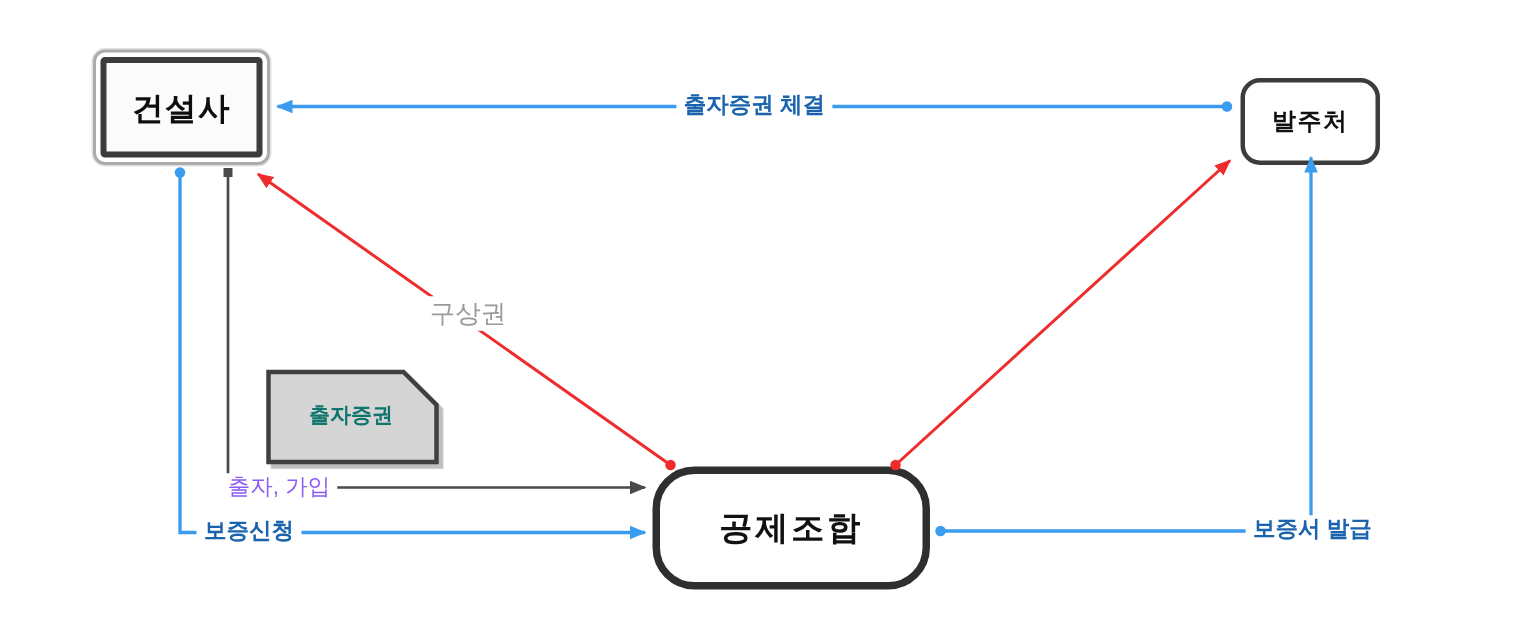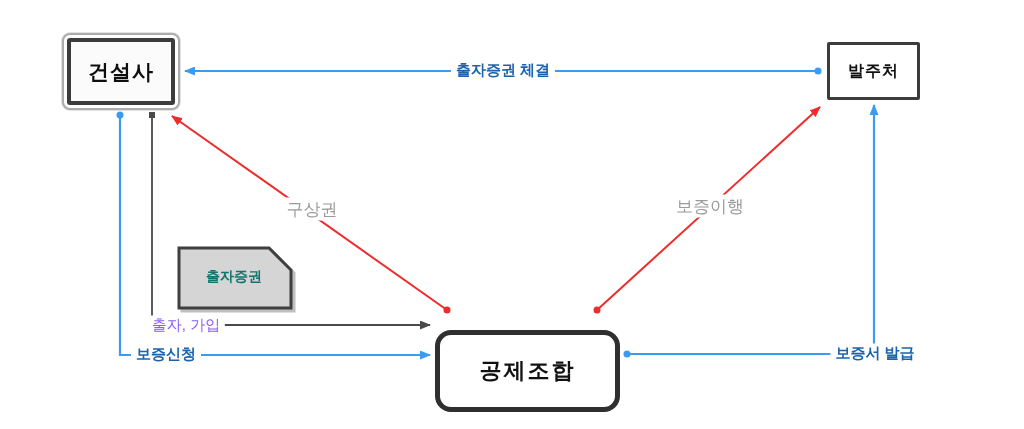--- a/index.html
+++ b/index.html
@@ -18,25 +18,25 @@
         background:#fff;color:#111;font-weight:bold;z-index:1;}
 
   .frame-outer{left:62px;top:33px;width:118px;height:77px;
         border:2px solid var(--frame-gray);border-radius:8px;background:#fff;
         padding:3px;display:flex;z-index:1;position:absolute;
         box-shadow:0 0 0 1px #e2e2e2;}
   .frame-inner{flex:1;border:4px solid #3C3C3C;border-radius:3px;background:#FBFBFB;
         display:flex;align-items:center;justify-content:center;
         font-weight:bold;font-size:21px;color:#0e0e0e;letter-spacing:1px;}
 
-  .client-box{left:827px;top:42px;width:93px;height:58px;
-        border:3px solid #3C3C3C;border-radius:2px;font-size:16px;letter-spacing:1px;}
+  .client-box{left:827px;top:52px;width:93px;height:58px;
+        border:3px solid #3C3C3C;border-radius:13px;font-size:16px;letter-spacing:1px;}
 
-  .association-box{left:435px;top:330px;width:185px;height:82px;
-        border:5px solid #2F2F2F;border-radius:16px;font-size:22px;letter-spacing:2px;}
+  .association-box{left:435px;top:311px;width:185px;height:82px;
+        border:5px solid #2F2F2F;border-radius:28px;font-size:22px;letter-spacing:2px;}
 
   .certificate{position:absolute;left:176px;top:245px;width:118px;height:66px;z-index:1;
         filter:drop-shadow(3px 3px 0px var(--certificate-shadow));}
   .certificate-label{position:absolute;left:178px;top:247px;width:112px;height:60px;
         display:flex;align-items:center;justify-content:center;
         font-weight:bold;font-size:14px;color:#0f766e;z-index:2;}
 
   
   .edges{position:absolute;left:0;top:0;width:1024px;height:429px;z-index:2;pointer-events:none;}
   .stroke-blue{stroke:var(--blue-line);}
@@ -103,20 +103,19 @@
 
     <polyline points="120,115 120,355 430,355" fill="none" class="stroke-blue" stroke-width="2.2" marker-start="url(#dot-blue)" marker-end="url(#arrow-blue)"></polyline>
 
     <polyline points="627,354 874,354 874,105" fill="none" class="stroke-blue" stroke-width="2.2" marker-start="url(#dot-blue)" marker-end="url(#arrow-blue)"></polyline>
   </svg>
 
   <div class="edge-label lbl-blue" style="left:503px;top:70px;">출자증권 체결</div>
 
   <div class="edge-label lbl-gray" style="left:312px;top:209px;">구상권</div>
 
-  <div class="edge-label lbl-gray" style="left:710px;top:206px;">보증이행</div>
 
   <div class="edge-label lbl-black" style="left:186px;top:325px;">출자, 가입</div>
 
   <div class="edge-label lbl-blue" style="left:166px;top:354px;">보증신청</div>
 
   <div class="edge-label lbl-blue" style="left:875px;top:353px;">보증서 발급</div>
 </div>
 
 </body></html>

